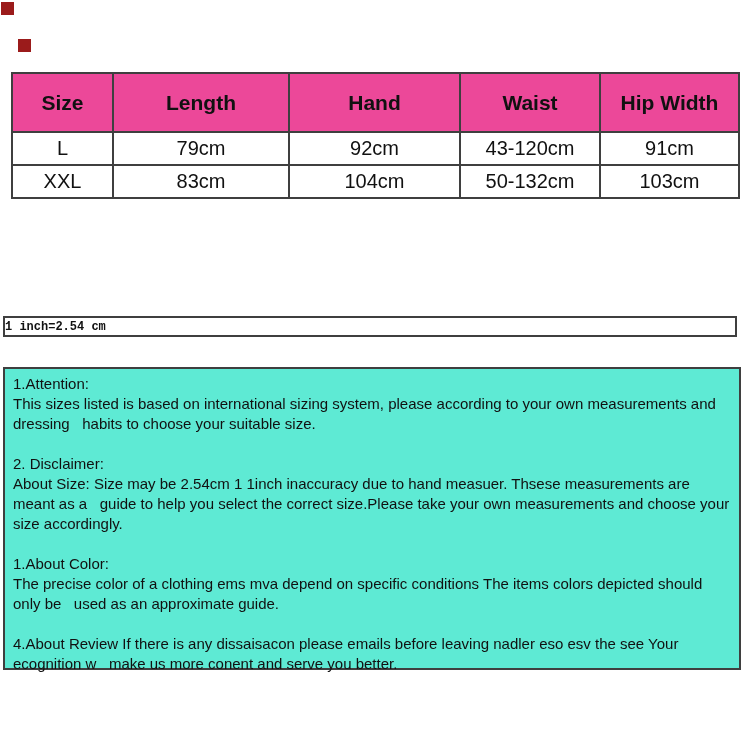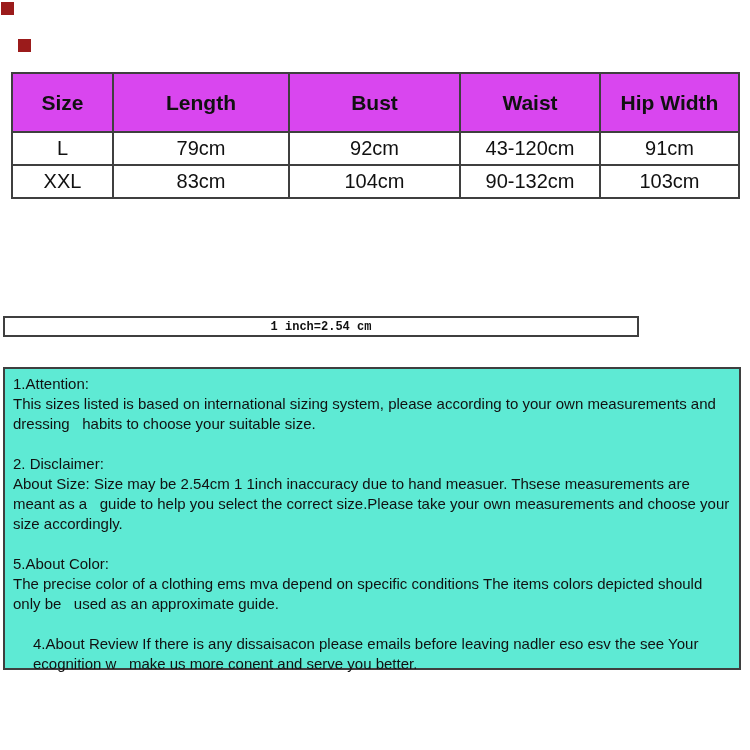--- a/index.html
+++ b/index.html
@@ -21,53 +21,53 @@
     position: absolute; left: 11px; top: 72px;
     width: 727px;
     border-collapse: collapse; table-layout: fixed;
   }
   .size-table th, .size-table td {
     border: 2px solid #3f3f3f;
     text-align: center; vertical-align: middle;
     overflow: hidden; white-space: nowrap;
   }
   .size-table thead th {
-    height: 55px; background: #d946ef;
+    height: 55px; background: #ec4899;
     font-size: 21px; font-weight: bold;
   }
   .size-table tbody td { font-size: 20px; font-weight: normal; background: #ffffff; }
   .size-table tbody tr { height: 33px; }
   .size-table tbody tr:nth-child(4),
   .size-table tbody tr:nth-child(5) { height: 37px; }
 
   
   .strip {
-    position: absolute; left: 3px; width: 636px;
+    position: absolute; left: 3px; width: 734px;
     box-sizing: border-box;
     border: 2px solid #3f3f3f;
-    display: flex; align-items: center; justify-content: center;
+    display: flex; align-items: center; 
     font-family: "Liberation Mono", "DejaVu Sans Mono", monospace;
     font-weight: bold; font-size: 12px; letter-spacing: 0px;
     background: #ffffff;
   }
   #strip-inch { top: 316px; height: 21px; }
   #strip-hand { top: 341px; height: 22px; }
 
   
   .notes {
     position: absolute; left: 3px; top: 367px;
     width: 738px; height: 303px;
     box-sizing: border-box;
     border: 2px solid #3f3f3f;
     padding: 5px 8px 0 8px;
     background: #5eead4;
     font-size: 15px; line-height: 20px;
   }
   .note { margin: 0 0 20px 0; white-space: pre-wrap; }
-  .note:last-child { margin-bottom: 0; margin-left: 20px; }
+  .note:last-child { margin-bottom: 0; }
 </style>
 </head>
 <body>
 
 <div class="canvas">
 
   <div class="marker" id="marker-1" style="background: rgb(155, 27, 27);"></div>
   <div class="marker" id="marker-2" style="background: rgb(155, 27, 27);"></div>
 
   <table class="size-table">
@@ -75,51 +75,51 @@
       <col style="width:101px">
       <col style="width:176px">
       <col style="width:171px">
       <col style="width:140px">
       <col style="width:139px">
     </colgroup>
     <thead>
       <tr>
         <th>Size</th>
         <th>Length</th>
-        <th>Bust</th>
+        <th>Hand</th>
         <th>Waist</th>
         <th>Hip Width</th>
       </tr>
     </thead>
     <tbody>
         <tr>
           <td>L</td>
           <td>79cm</td>
           <td>92cm</td>
           <td>43-120cm</td>
           <td>91cm</td>
         </tr>
         <tr>
           <td>XXL</td>
           <td>83cm</td>
           <td>104cm</td>
-          <td>90-132cm</td>
+          <td>50-132cm</td>
           <td>103cm</td>
         </tr>
       </tbody>
   </table>
 
   <div class="strip" id="strip-inch">
     <span>1 inch=2.54 cm</span>
   </div>
 
 
   <div class="notes">
       <p class="note">1.Attention:
 This sizes listed is based on international sizing system, please according to your own measurements and dressing   habits to choose your suitable size.</p>
       <p class="note">2. Disclaimer:
 About Size: Size may be 2.54cm 1 1inch inaccuracy due to hand measuer. Thsese measurements are meant as a   guide to help you select the correct size.Please take your own measurements and choose your size accordingly.</p>
-      <p class="note">5.About Color:
+      <p class="note">1.About Color:
 The precise color of a clothing ems mva depend on specific conditions The items colors depicted should only be   used as an approximate guide.</p>
       <p class="note">4.About Review If there is any dissaisacon please emails before leaving nadler eso esv the see Your ecognition w   make us more conent and serve you better.</p>
     </div>
 
 </div>
 
 </body></html>

